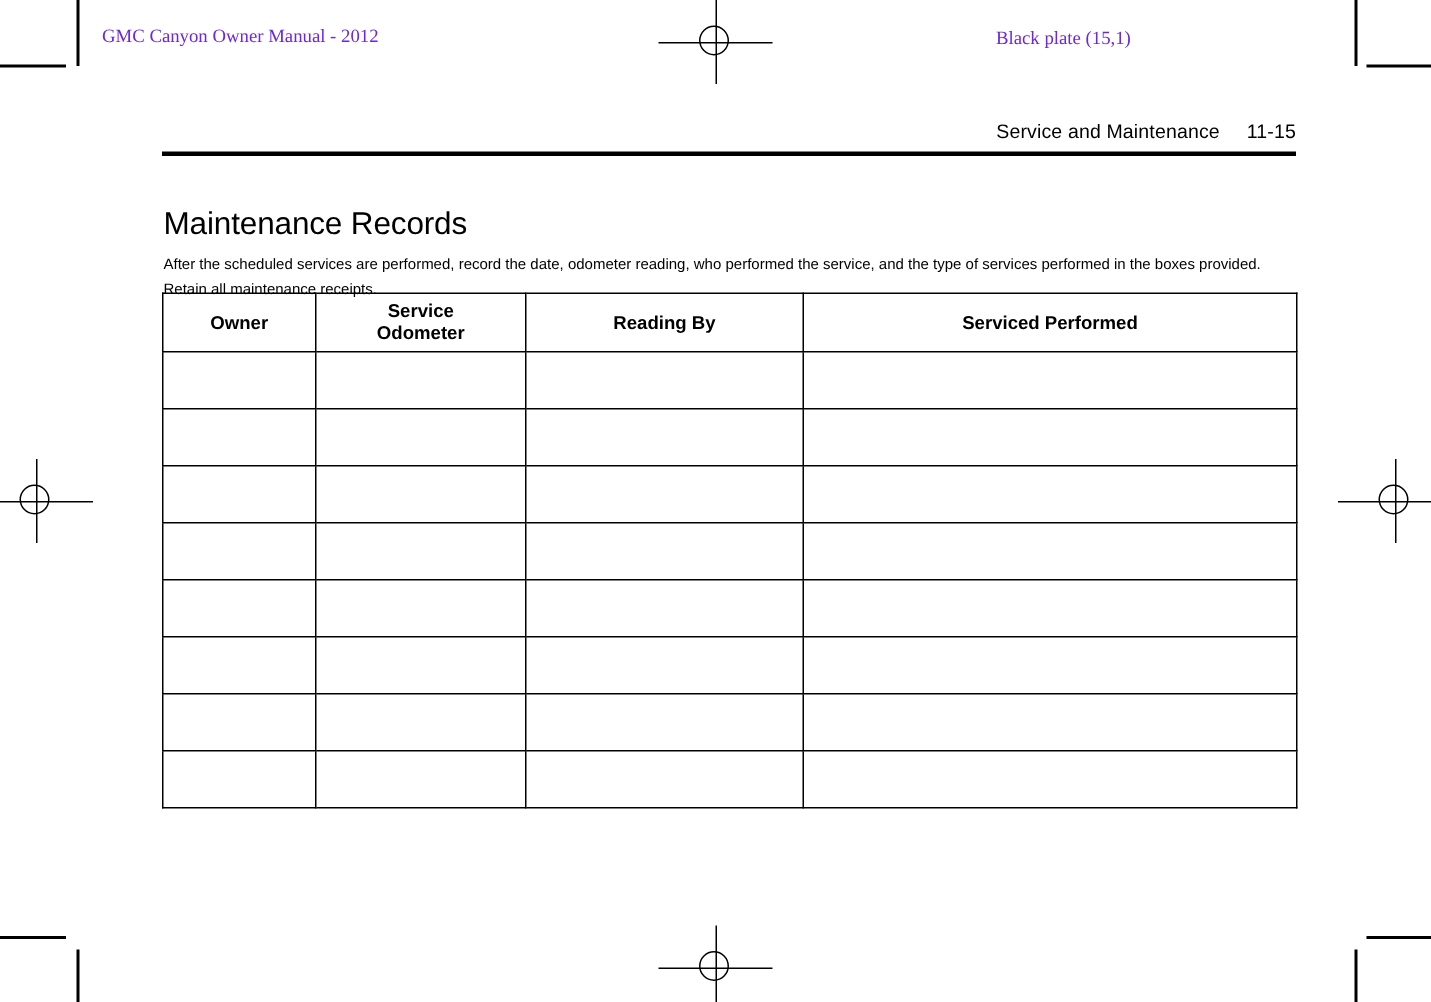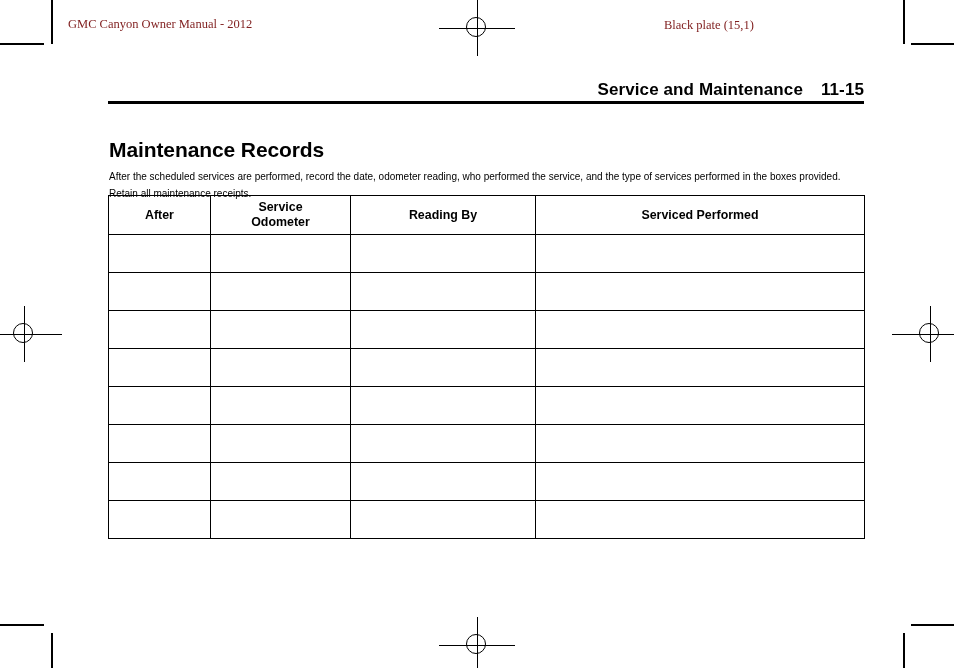--- a/index.html
+++ b/index.html
@@ -51,55 +51,55 @@
     border: 1px solid #000000;
     border-radius: 50%;
     box-sizing: border-box;
   }
 
   
   .running-head {
     position: absolute;
     font-family: "Liberation Serif", serif;
     font-size: 12.5px;
-    color: #7f1d1d;
+    color: #6d28d9;
     white-space: nowrap;
   }
   .running-head.left  { left: 68px; top: 17px; }
   .running-head.right { left: 664px; top: 18px; }
 
   
   .section-head {
     position: absolute;
     left: 108px;
     top: 80px;
     width: 756px;
     text-align: right;
-    font-size: 17px;
-    font-weight: bold;
+    font-size: 13px;
+    font-weight: normal;
     letter-spacing: 0.1px;
     white-space: nowrap;
   }
   .section-head .sh-title { margin-right: 18px; }
   .section-rule {
     position: absolute;
     left: 108px;
     top: 101px;
     width: 756px;
     height: 3px;
     background: #000000;
   }
 
   
   .article-title {
     position: absolute;
     left: 109px;
     top: 124px;
     font-size: 21px;
-    font-weight: bold;
+    font-weight: normal;
     letter-spacing: -0.1px;
     white-space: nowrap;
   }
   .article-body {
     position: absolute;
     left: 109px;
     top: 158px;
     width: 750px;
     font-size: 10px;
     line-height: 17px;
@@ -189,21 +189,21 @@
 
 <table class="records-table">
   <colgroup>
     <col class="col-date">
     <col class="col-odometer">
     <col class="col-serviced">
     <col class="col-services">
   </colgroup>
   <thead>
     <tr>
-      <th>After</th>
+      <th>Owner</th>
       <th>
         <span>Service</span><br>
         <span>Odometer</span>
       </th>
       <th>Reading By</th>
       <th>Serviced Performed</th>
     </tr>
   </thead>
   <tbody>
     <tr>

